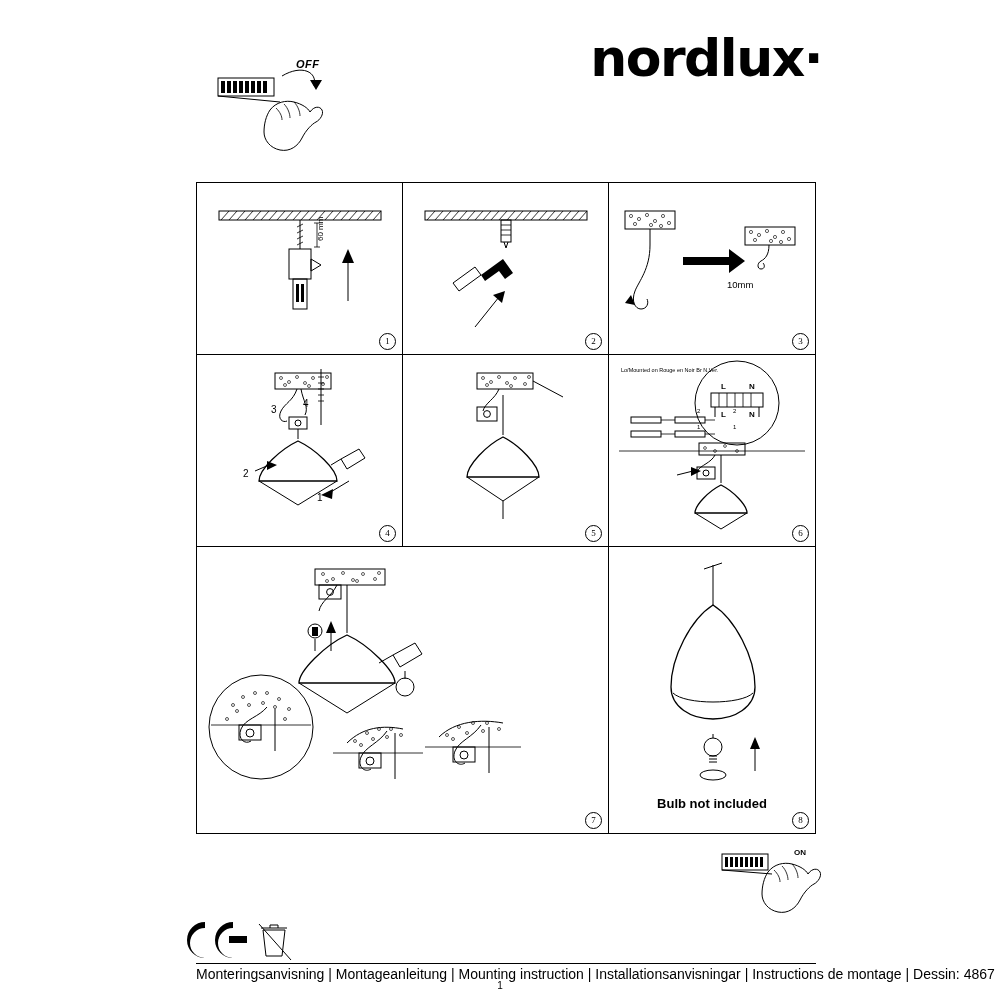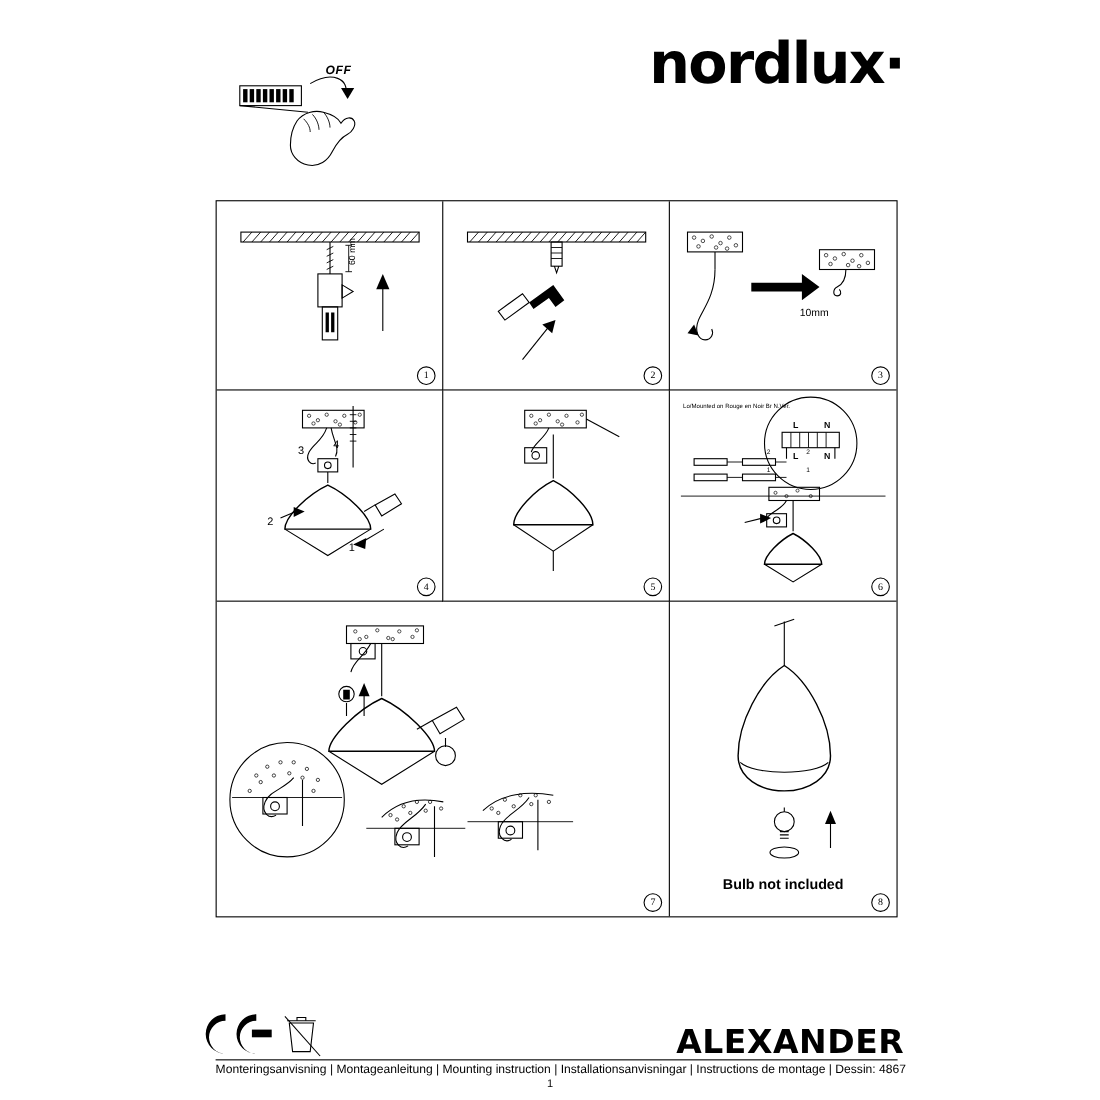--- a/index.html
+++ b/index.html
@@ -134,21 +134,21 @@
     width: 620px;
     height: 0;
     border-top: 1px solid #000;
   }
   .footer-text {
     position: absolute;
     left: 196px;
     top: 966px;
     width: 620px;
     text-align: right;
-    font-size: 11px;
+    font-size: 14px;
     white-space: nowrap;
   }
   .page-num {
     position: absolute;
     left: 0;
     right: 0;
     top: 980px;
     text-align: center;
     font-size: 10px;
   }
@@ -528,38 +528,61 @@
 
         <path class="s2" d="M146,224 L146,196"></path>
         <path class="blk" d="M141,202 l5,-12 l5,12 z"></path>
       </svg>
       <div class="bulb-note" style="bottom:22px;margin-top:20px;">Bulb not included</div>
       <div class="step-num">8</div>
     </div>
 
   </div>
 
+  <div class="bottom-on">
+    <div class="on-label">ON</div>
+    <svg width="150" height="70" viewBox="0 0 150 70">
+      <rect class="s2" x="10" y="8" width="46" height="16"></rect>
+      <g class="blk">
+        <rect x="13" y="11" width="3" height="10"></rect>
+        <rect x="18" y="11" width="3" height="10"></rect>
+        <rect x="23" y="11" width="3" height="10"></rect>
+        <rect x="28" y="11" width="3" height="10"></rect>
+        <rect x="33" y="11" width="3" height="10"></rect>
+        <rect x="38" y="11" width="3" height="10"></rect>
+        <rect x="43" y="11" width="3" height="10"></rect>
+        <rect x="48" y="11" width="3" height="10"></rect>
+      </g>
+      <path class="s2" d="M10,24 L60,28"></path>
+      <path class="s2" d="M56,26 C62,18 72,16 80,18 C88,20 94,24 96,28
+                           C100,22 106,22 108,26 C110,30 106,36 102,38
+                           C98,40 92,46 88,54 C84,62 76,68 66,66
+                           C56,64 50,56 50,48 C50,40 52,32 56,26 Z"></path>
+      <path class="thin" d="M80,18 C84,22 86,28 86,32"></path>
+      <path class="thin" d="M70,20 C74,24 76,30 76,34"></path>
+      <path class="thin" d="M62,24 C66,28 68,32 68,36"></path>
+    </svg>
+  </div>
 
   <div class="ce-row">
     <svg width="120" height="44" viewBox="0 0 120 44">
       <g>
         <path class="blk" d="M28,4 A18,18 0 1,0 28,40 A14,14 0 1,1 28,10 Z" transform="translate(-8,0)"></path>
         <path class="blk" d="M48,4 A18,18 0 1,0 48,40 A14,14 0 1,1 48,10 Z"></path>
         <rect class="blk" x="44" y="18" width="18" height="7"></rect>
       </g>
       <g transform="translate(74,6)">
         <path class="s2" d="M4,6 h22 l-3,26 h-16 z"></path>
         <path class="s2" d="M2,4 h26"></path>
         <path class="s2" d="M11,4 v-3 h8 v3"></path>
         <path class="s2" d="M0,0 L32,36"></path>
       </g>
     </svg>
   </div>
 
-  <div class="product-name">ALEXANDER</div>
   <div class="footer-rule"></div>
   <div class="footer-text">
     <span>Monteringsanvisning | Montageanleitung | Mounting instruction | Installationsanvisningar | Instructions de montage</span>
     <span>|</span>
     <span>Dessin:</span>
     <span>4867</span>
   </div>
   <div class="page-num">1</div>
 
 </div>

